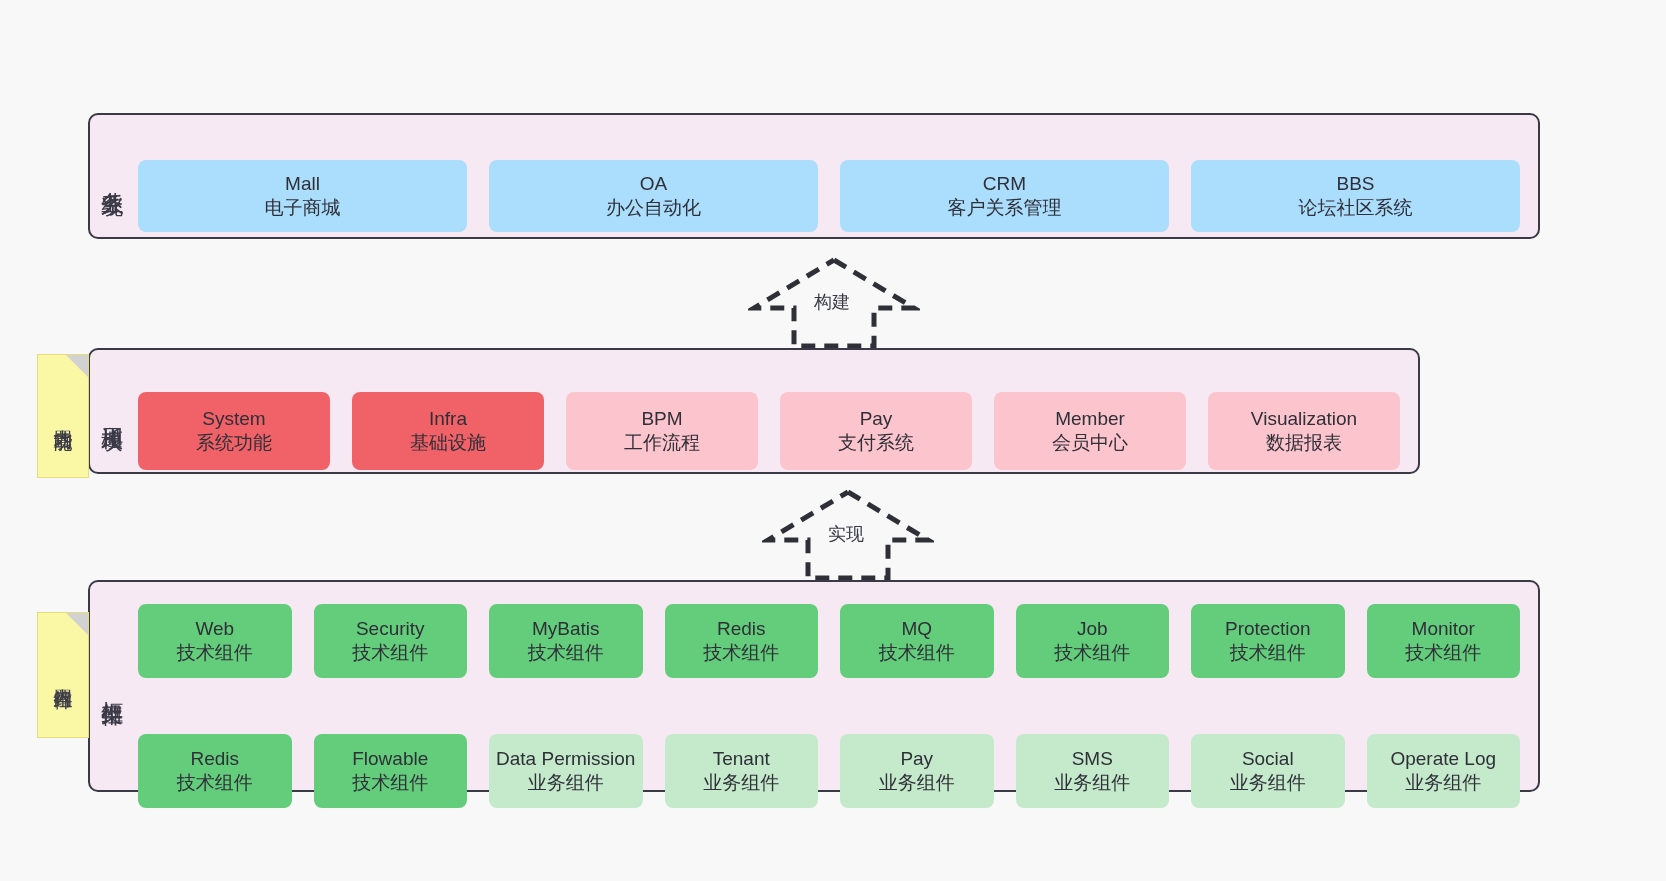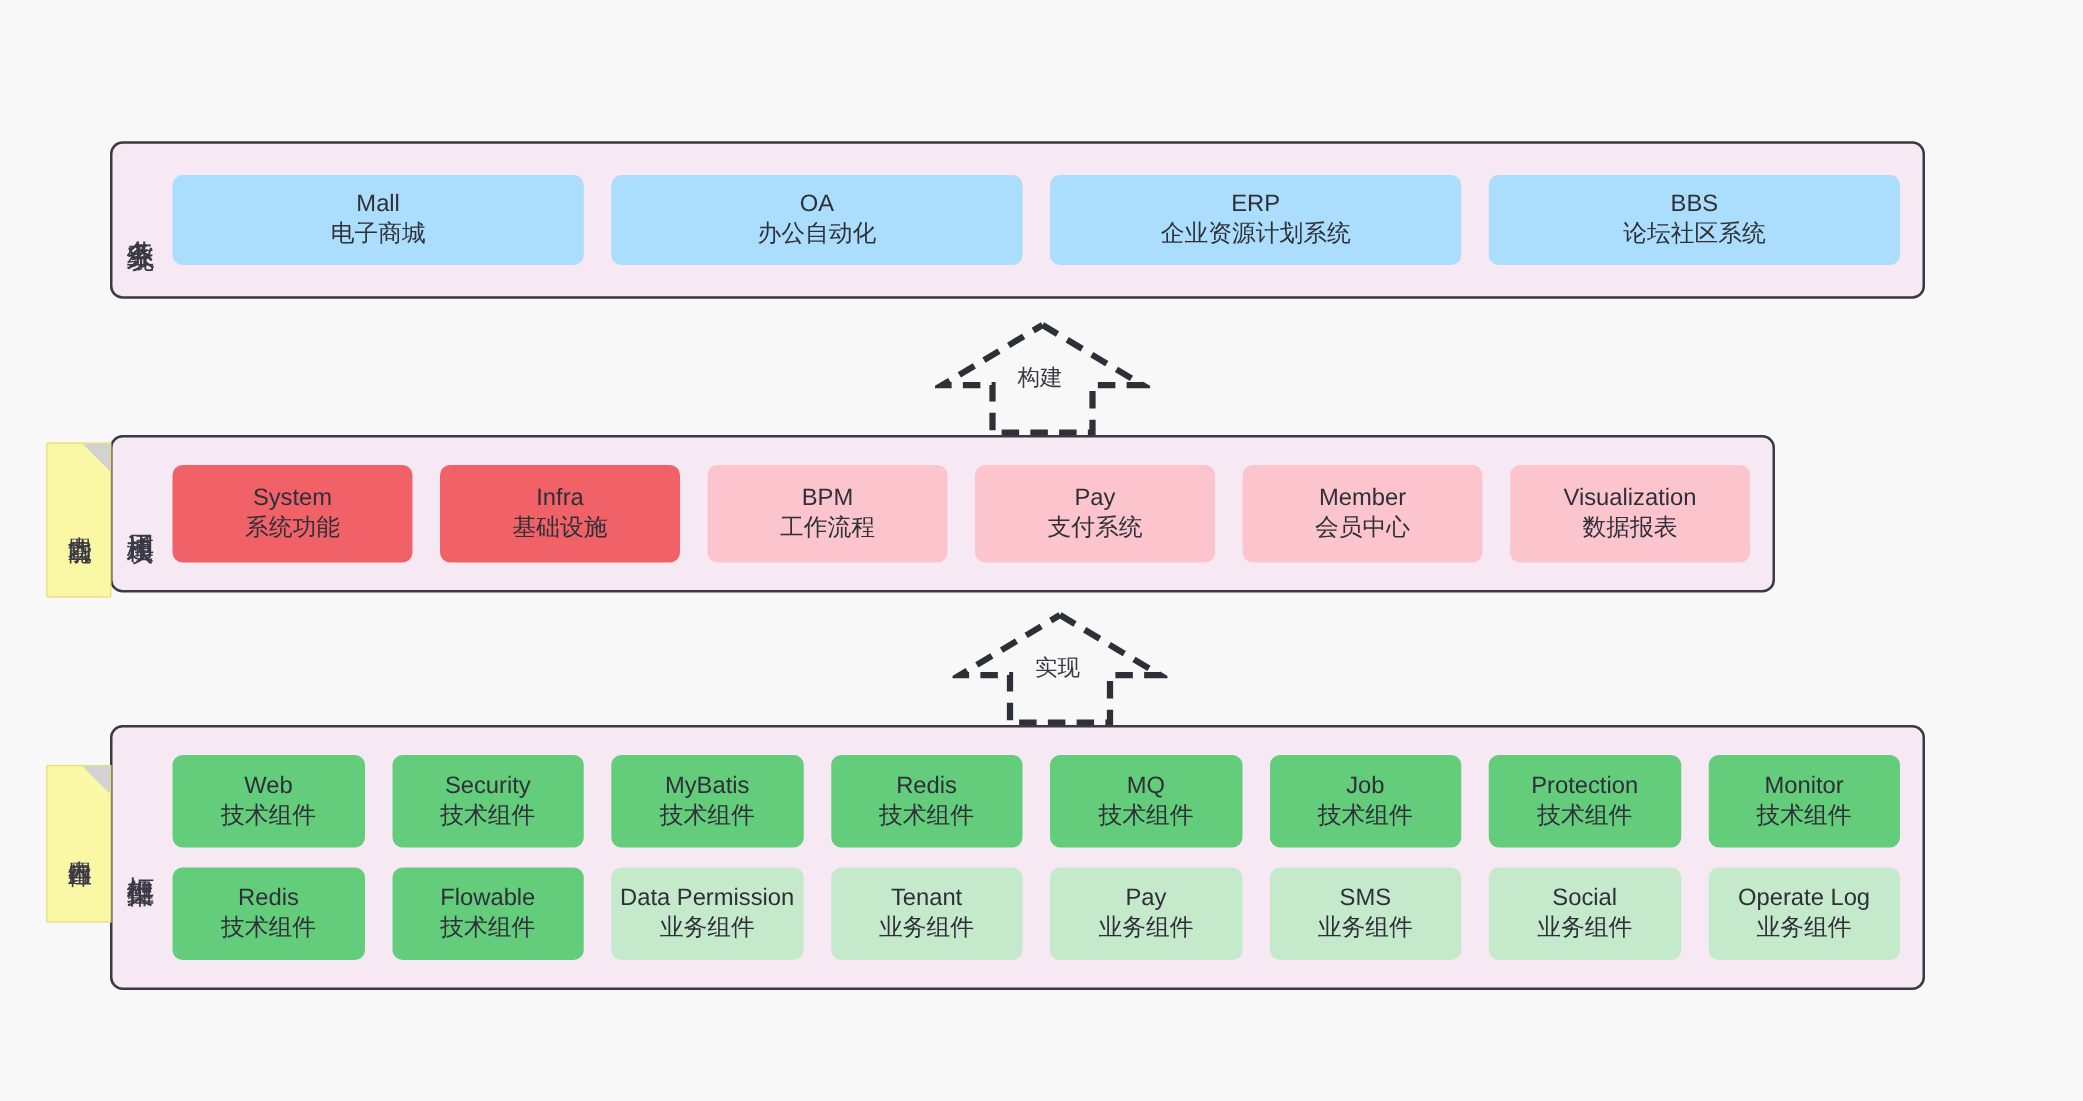--- a/index.html
+++ b/index.html
@@ -67,20 +67,21 @@
     flex-direction: column;
     align-items: center;
     justify-content: center;
     text-align: center;
     font-size: 19px;
     line-height: 1.26;
     color: #2f2f38;
     padding: 4px 6px;
     box-sizing: border-box;
     user-select: none;
+    margin-top: 40px;
   }
   .cell .cell-en { display: block; }
   .cell .cell-cn { display: block; }
 
   
   .c-blue        { background: #abddfc; }
   .c-red         { background: #f16268; }
   .c-pink        { background: #fcc5cd; }
   .c-green       { background: #63cd7c; }
   .c-green-light { background: #c4e9cb; text-align: right; }
@@ -155,22 +156,22 @@
       <div class="row">
         <div class="cell c-blue">
           <span class="cell-en">Mall</span>
           <span class="cell-cn">电子商城</span>
         </div>
         <div class="cell c-blue">
           <span class="cell-en">OA</span>
           <span class="cell-cn">办公自动化</span>
         </div>
         <div class="cell c-blue">
-          <span class="cell-en">ERP</span>
-          <span class="cell-cn">企业资源计划系统</span>
+          <span class="cell-en">CRM</span>
+          <span class="cell-cn">客户关系管理</span>
         </div>
         <div class="cell c-blue">
           <span class="cell-en">BBS</span>
           <span class="cell-cn">论坛社区系统</span>
         </div>
       </div>
     </div>
   </div>
 
   <svg class="arrow" id="arrow-build" viewBox="0 0 172 92" width="172" height="92">

